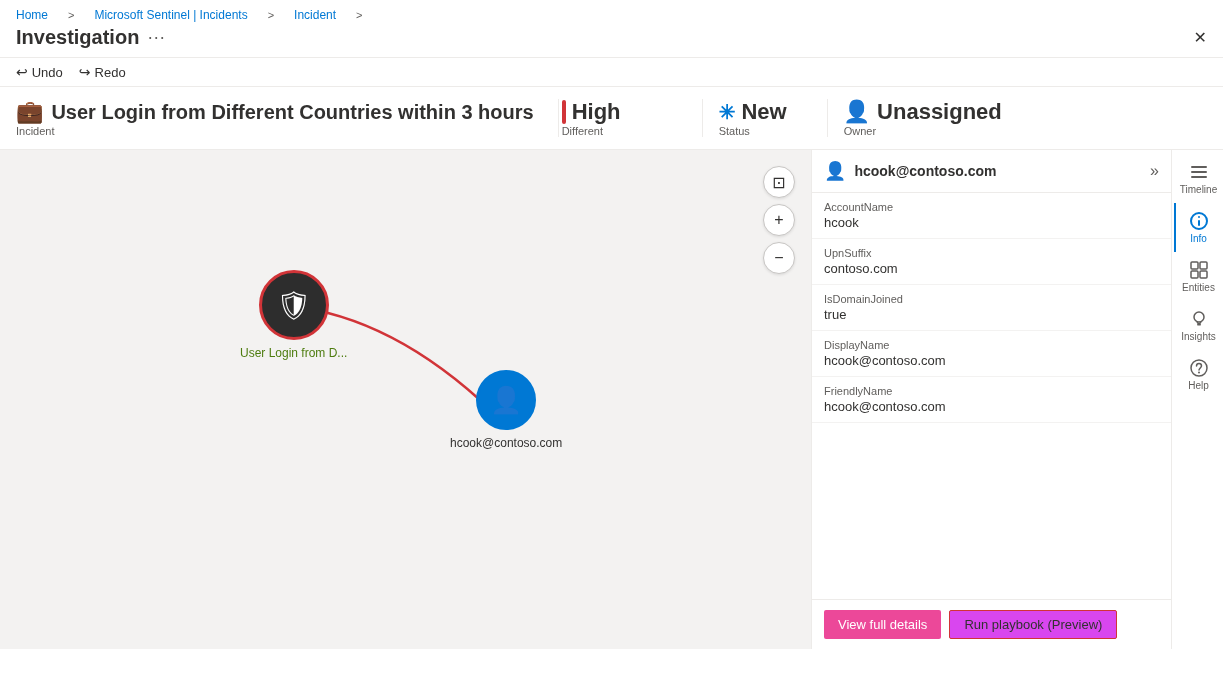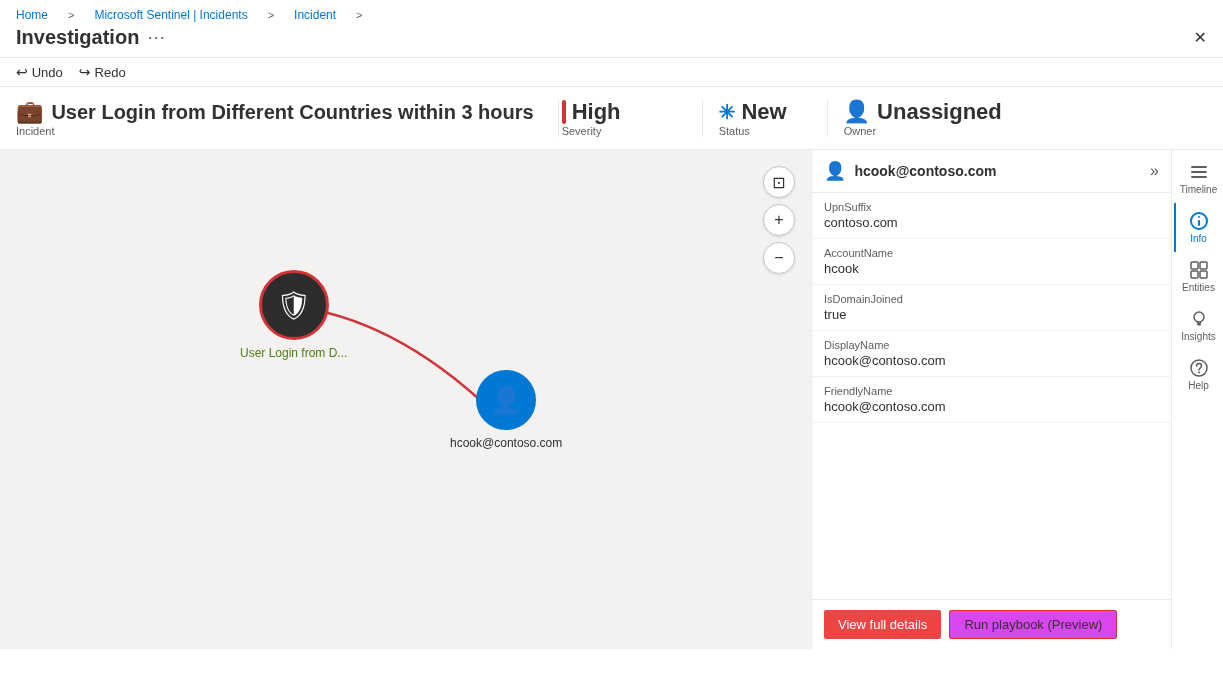--- a/index.html
+++ b/index.html
@@ -60,21 +60,21 @@
     .connector-svg { position: absolute; top: 0; left: 0; width: 100%; height: 100%; pointer-events: none; }
     .detail-panel { width: 360px; background: #fff; border-left: 1px solid #edebe9; display: flex; flex-direction: column; }
     .detail-header { display: flex; align-items: center; justify-content: space-between; padding: 10px 12px; border-bottom: 1px solid #edebe9; }
     .detail-entity { display: flex; align-items: center; gap: 8px; font-size: 14px; font-weight: 600; }
     .detail-expand { background: none; border: none; cursor: pointer; font-size: 16px; color: #605e5c; }
     .detail-body { flex: 1; overflow-y: auto; padding: 0; }
     .detail-row { padding: 8px 12px; border-bottom: 1px solid #f3f2f1; }
     .detail-row-label { font-size: 11px; color: #605e5c; margin-bottom: 2px; }
     .detail-row-value { font-size: 13px; color: #323130; }
     .detail-footer { display: flex; gap: 8px; padding: 10px 12px; border-top: 1px solid #edebe9; }
-    .btn-primary { background: #ef4444; color: #fff; border: none; padding: 6px 14px; font-size: 13px; cursor: pointer; border-radius: 2px; }
+    .btn-primary { background: #ec4899; color: #fff; border: none; padding: 6px 14px; font-size: 13px; cursor: pointer; border-radius: 2px; }
     .btn-secondary { background: #d946ef; color: #323130; border: 1px solid #d13438; padding: 6px 14px; font-size: 13px; cursor: pointer; border-radius: 2px; }
 
     
     .sidebar-icons { width: 52px; background: #fff; border-left: 1px solid #edebe9; display: flex; flex-direction: column; align-items: center; padding-top: 4px; }
     .sidebar-icon-btn { width: 48px; display: flex; flex-direction: column; align-items: center; padding: 8px 4px; cursor: pointer; border-left: 2px solid transparent; gap: 2px; font-size: 10px; color: #605e5c; }
     .sidebar-icon-btn.active { border-left: 2px solid #0078d4; color: #0078d4; }
     .sidebar-icon-btn svg { width: 20px; height: 20px; }
     .sidebar-icon-label { font-size: 10px; }
   </style>
 </head>
@@ -116,21 +116,21 @@
       <span>User Login from Different Countries within 3 hours</span>
     </div>
     <span class="incident-label">Incident</span>
   </div>
 
   <div class="severity-badge">
     <div class="severity-value">
       <div class="severity-bar"></div>
       <span>High</span>
     </div>
-    <span class="severity-sub">Severity</span>
+    <span class="severity-sub">Different</span>
   </div>
 
   <div class="status-badge">
     <div class="status-value">
       <span class="spinner-icon">✳</span>
       <span>New</span>
     </div>
     <span class="status-sub">Status</span>
   </div>
 
@@ -183,26 +183,26 @@
       <div class="detail-entity">
         <span style="font-size:18px;color:#605e5c;">👤</span>
         <span>hcook@contoso.com</span>
       </div>
       <button class="detail-expand">»</button>
     </div>
 
     <div class="detail-body">
 
       <div class="detail-row">
+        <div class="detail-row-label">AccountName</div>
+        <div class="detail-row-value">hcook</div>
+      </div>
+      <div class="detail-row">
         <div class="detail-row-label">UpnSuffix</div>
         <div class="detail-row-value">contoso.com</div>
-      </div>
-      <div class="detail-row">
-        <div class="detail-row-label">AccountName</div>
-        <div class="detail-row-value">hcook</div>
       </div>
       <div class="detail-row">
         <div class="detail-row-label">IsDomainJoined</div>
         <div class="detail-row-value">true</div>
       </div>
       <div class="detail-row">
         <div class="detail-row-label">DisplayName</div>
         <div class="detail-row-value">hcook@contoso.com</div>
       </div>
       <div class="detail-row">

